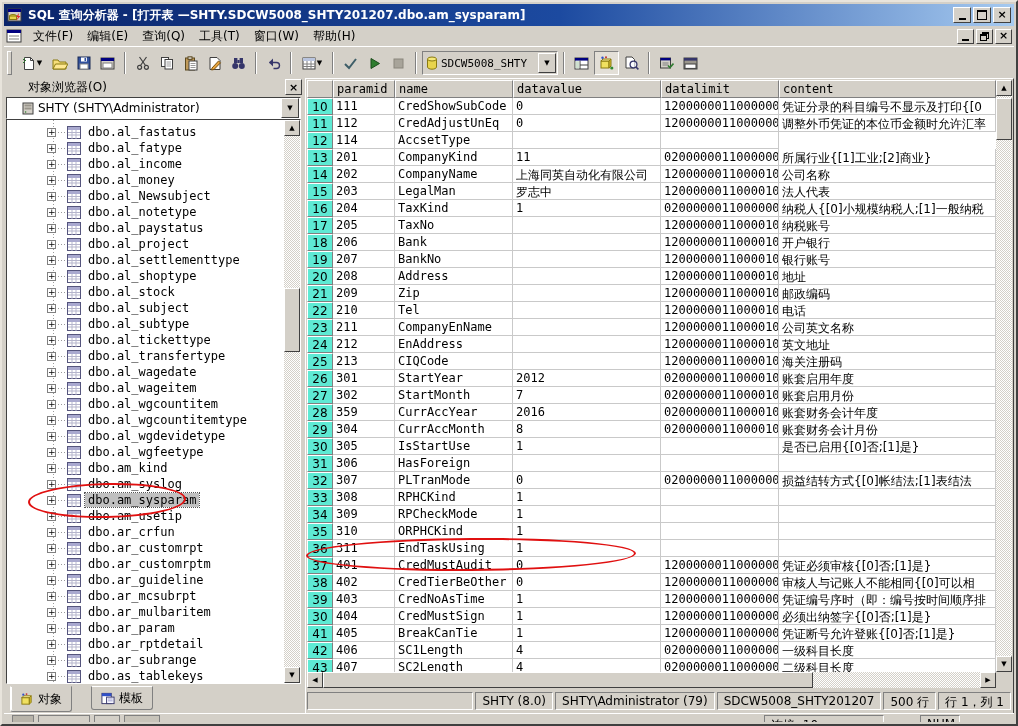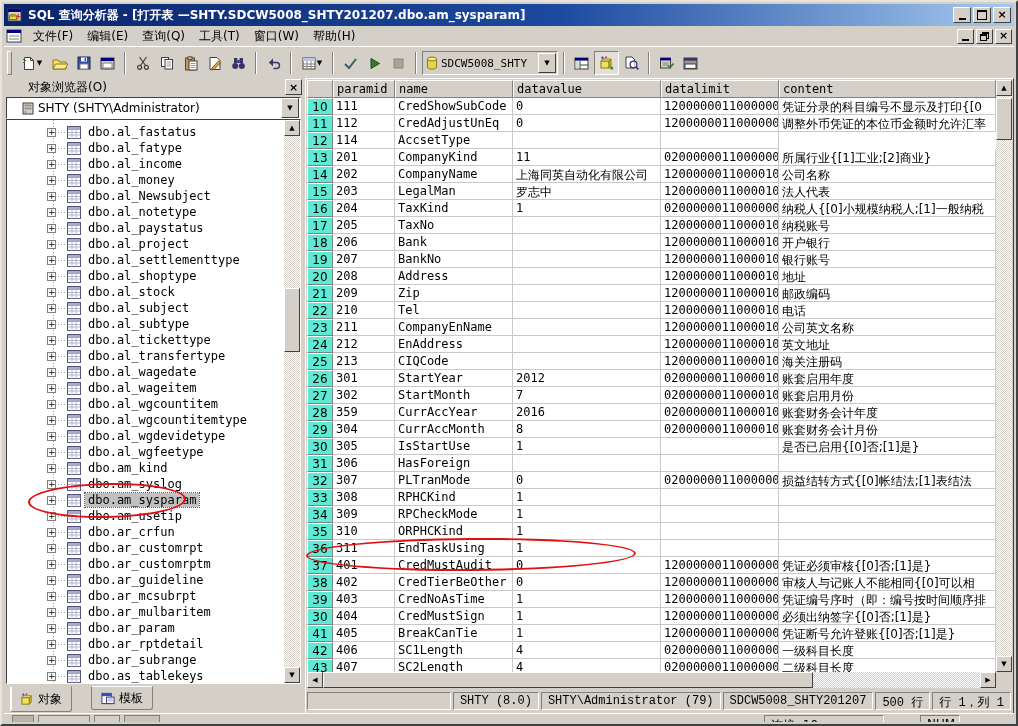--- a/index.html
+++ b/index.html
@@ -108,21 +108,21 @@
   .w-dlim{width:118px;flex:none;}
   .w-content{flex:1;min-width:0;}
 
   .grid-vscroll{position:absolute;right:1px;top:1px;width:16px;bottom:41px;}
   .grid-hscroll{position:absolute;left:1px;right:17px;height:16px;bottom:25px;background:#e8e6e0;
                 background-image:repeating-conic-gradient(#fff 0 25%,#d4d0c8 0 50%);background-size:2px 2px;}
   .hthumb{position:absolute;top:0;height:16px;background:#d4d0c8;border:1px solid;
           border-color:#fff #404040 #404040 #fff;box-sizing:border-box;}
 
   .statusbar{position:absolute;left:1px;right:1px;bottom:1px;height:22px;display:flex;gap:2px;
-             align-items:center;padding:1px 1px 1px 0;box-sizing:border-box;font-family:Liberation Mono, monospace;}
+             align-items:center;padding:1px 1px 1px 0;box-sizing:border-box;}
   .pane{height:18px;box-sizing:border-box;border:1px solid;border-color:#808080 #fff #fff #808080;
         padding:1px 6px;white-space:nowrap;overflow:hidden;}
   .pane.spacer{flex:1;}
 
   
   .bottomstrip{position:absolute;left:2px;right:2px;bottom:2px;height:8px;overflow:hidden;
                background:#d4d0c8;border-top:1px solid #fff;}
   .frag{position:absolute;top:1px;height:16px;box-sizing:border-box;}
 
   

